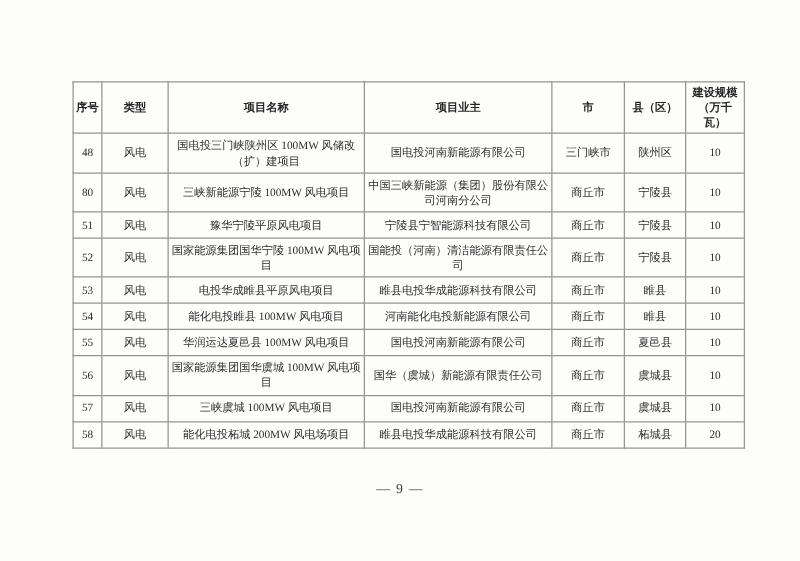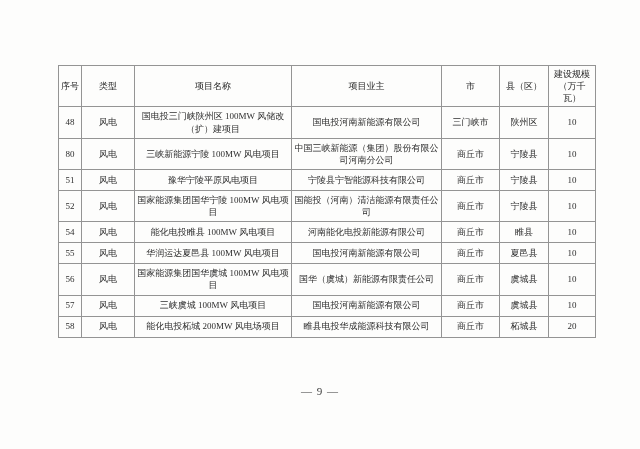--- a/index.html
+++ b/index.html
@@ -34,21 +34,21 @@
     font-size: 9px;
     line-height: 1.35;
     text-align: center;
     vertical-align: middle;
     padding: 3px 2px;
     color: #2e2e2e;
     word-break: break-all;
     overflow-wrap: anywhere;
   }
   table.projects th {
-    font-weight: normal;
+    font-weight: bold;
     height: 26px;
     padding: 2px 2px;
     color: #262626;
   }
   table.projects td {
     height: 14px;
   }
   .footer-page-number {
     position: absolute;
     left: 0;
@@ -117,20 +117,29 @@
         <tr>
           <td class="col-no">52</td>
           <td class="col-type">风电</td>
           <td class="col-name">国家能源集团国华宁陵 100MW 风电项目</td>
           <td class="col-owner">国能投（河南）清洁能源有限责任公司</td>
           <td class="col-city">商丘市</td>
           <td class="col-county">宁陵县</td>
           <td class="col-scale">10</td>
         </tr>
         <tr>
+          <td class="col-no">53</td>
+          <td class="col-type">风电</td>
+          <td class="col-name">电投华成睢县平原风电项目</td>
+          <td class="col-owner">睢县电投华成能源科技有限公司</td>
+          <td class="col-city">商丘市</td>
+          <td class="col-county">睢县</td>
+          <td class="col-scale">10</td>
+        </tr>
+        <tr>
           <td class="col-no">54</td>
           <td class="col-type">风电</td>
           <td class="col-name">能化电投睢县 100MW 风电项目</td>
           <td class="col-owner">河南能化电投新能源有限公司</td>
           <td class="col-city">商丘市</td>
           <td class="col-county">睢县</td>
           <td class="col-scale">10</td>
         </tr>
         <tr>
           <td class="col-no">55</td>

